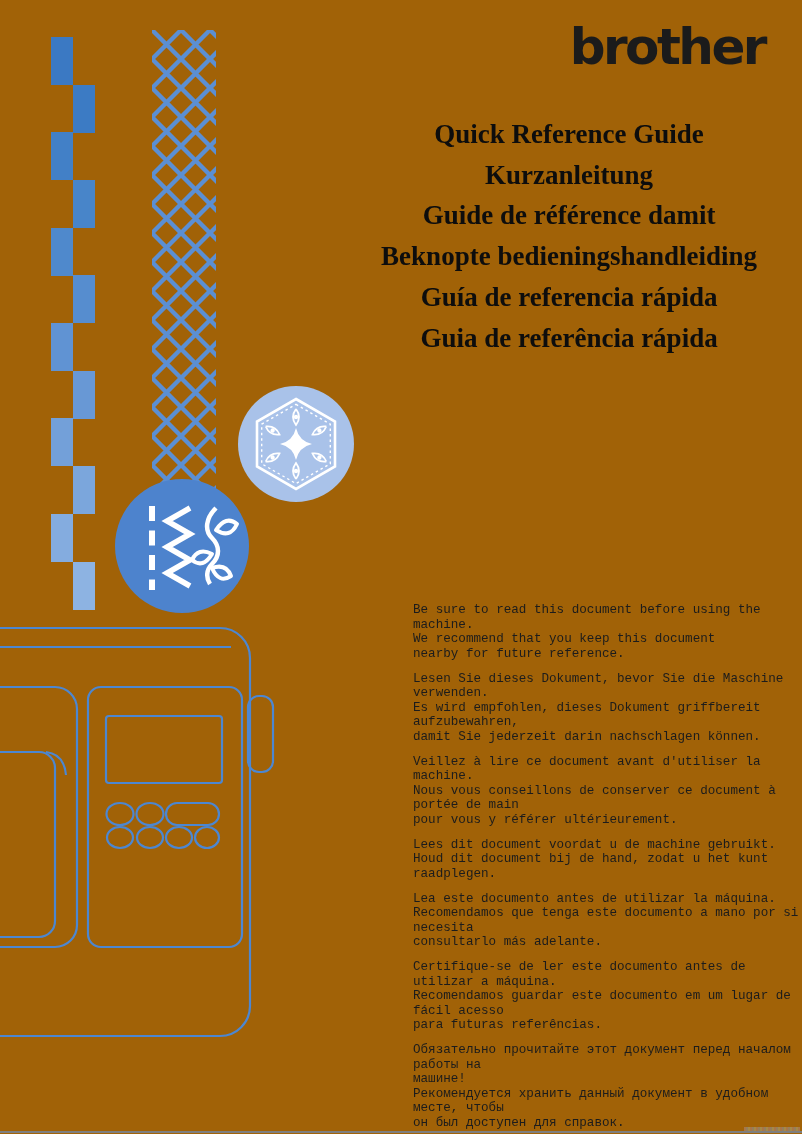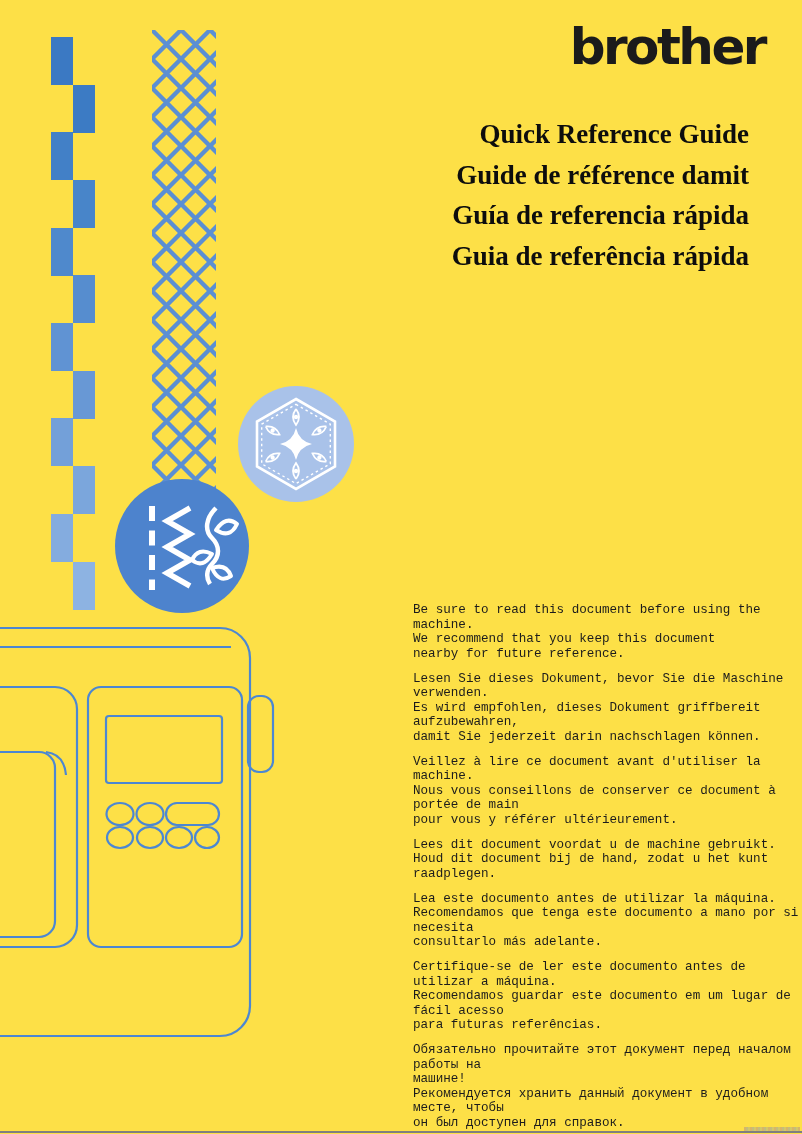--- a/index.html
+++ b/index.html
@@ -1,35 +1,35 @@
 <!DOCTYPE html>
 <html><head>
 <meta charset="utf-8">
 <style>
   html,body{margin:0;padding:0;background:#e8e8e8;}
-  .page{position:relative;width:802px;height:1134px;background:#fde047;overflow:hidden;
+  .page{position:relative;width:802px;height:1134px;background:#a16207;overflow:hidden;
         font-family:"Liberation Serif",serif;}
 
   
   .checker{position:absolute;width:22px;height:48px;}
 
   
   .lattice{position:absolute;left:152px;top:30px;z-index:1;}
 
   
   .circle-light{position:absolute;left:238px;top:386px;width:116px;height:116px;z-index:2;}
   .circle-dark{position:absolute;left:115px;top:479px;width:134px;height:134px;z-index:3;}
 
   
   .logo{position:absolute;top:22px;right:37px;z-index:4;
         font-family:"DejaVu Sans",sans-serif;font-weight:800;font-size:50px;
         letter-spacing:-2.5px;color:#1b1b1b;line-height:1;}
 
   
-  .titles{position:absolute;top:114px;right:53px;text-align:right;z-index:4;}
+  .titles{position:absolute;top:114px;right:45px;text-align:center;z-index:4;}
   .title-line{font-weight:bold;font-size:27px;line-height:40.7px;color:#0d0d0d;white-space:nowrap;}
 
   
   .notices{position:absolute;left:413px;top:603px;width:386px;z-index:4;font-family:Liberation Mono, monospace;}
   .notice{font-size:12.6px;line-height:14.5px;margin:0 0 10.5px 0;color:#1c1c1c;white-space:pre-line;}
 
   
   .machine{position:absolute;left:0;top:620px;z-index:2;}
 
   
@@ -93,21 +93,23 @@
       <path d="M 34,-16 Q 44,-31 55,-22 Q 48,-7 34,-16 Z" stroke-width="4" stroke-linejoin="round"></path>
       <path d="M 30,8 Q 16,1 10,14 Q 21,23 30,8 Z" stroke-width="4" stroke-linejoin="round"></path>
       <path d="M 30,22 Q 44,17 49,30 Q 37,38 30,22 Z" stroke-width="4" stroke-linejoin="round"></path>
     </g>
   </svg>
 
   <div class="logo">brother</div>
 
   <div class="titles">
     <div class="title-line">Quick Reference Guide</div>
+    <div class="title-line">Kurzanleitung</div>
     <div class="title-line">Guide de référence damit</div>
+    <div class="title-line">Beknopte bedieningshandleiding</div>
     <div class="title-line">Guía de referencia rápida</div>
     <div class="title-line">Guia de referência rápida</div>
   </div>
 
   <div class="notices">
     <p class="notice">Be sure to read this document before using the machine.
 We recommend that you keep this document
 nearby for future reference.</p>
     <p class="notice">Lesen Sie dieses Dokument, bevor Sie die Maschine verwenden.
 Es wird empfohlen, dieses Dokument griffbereit aufzubewahren,

